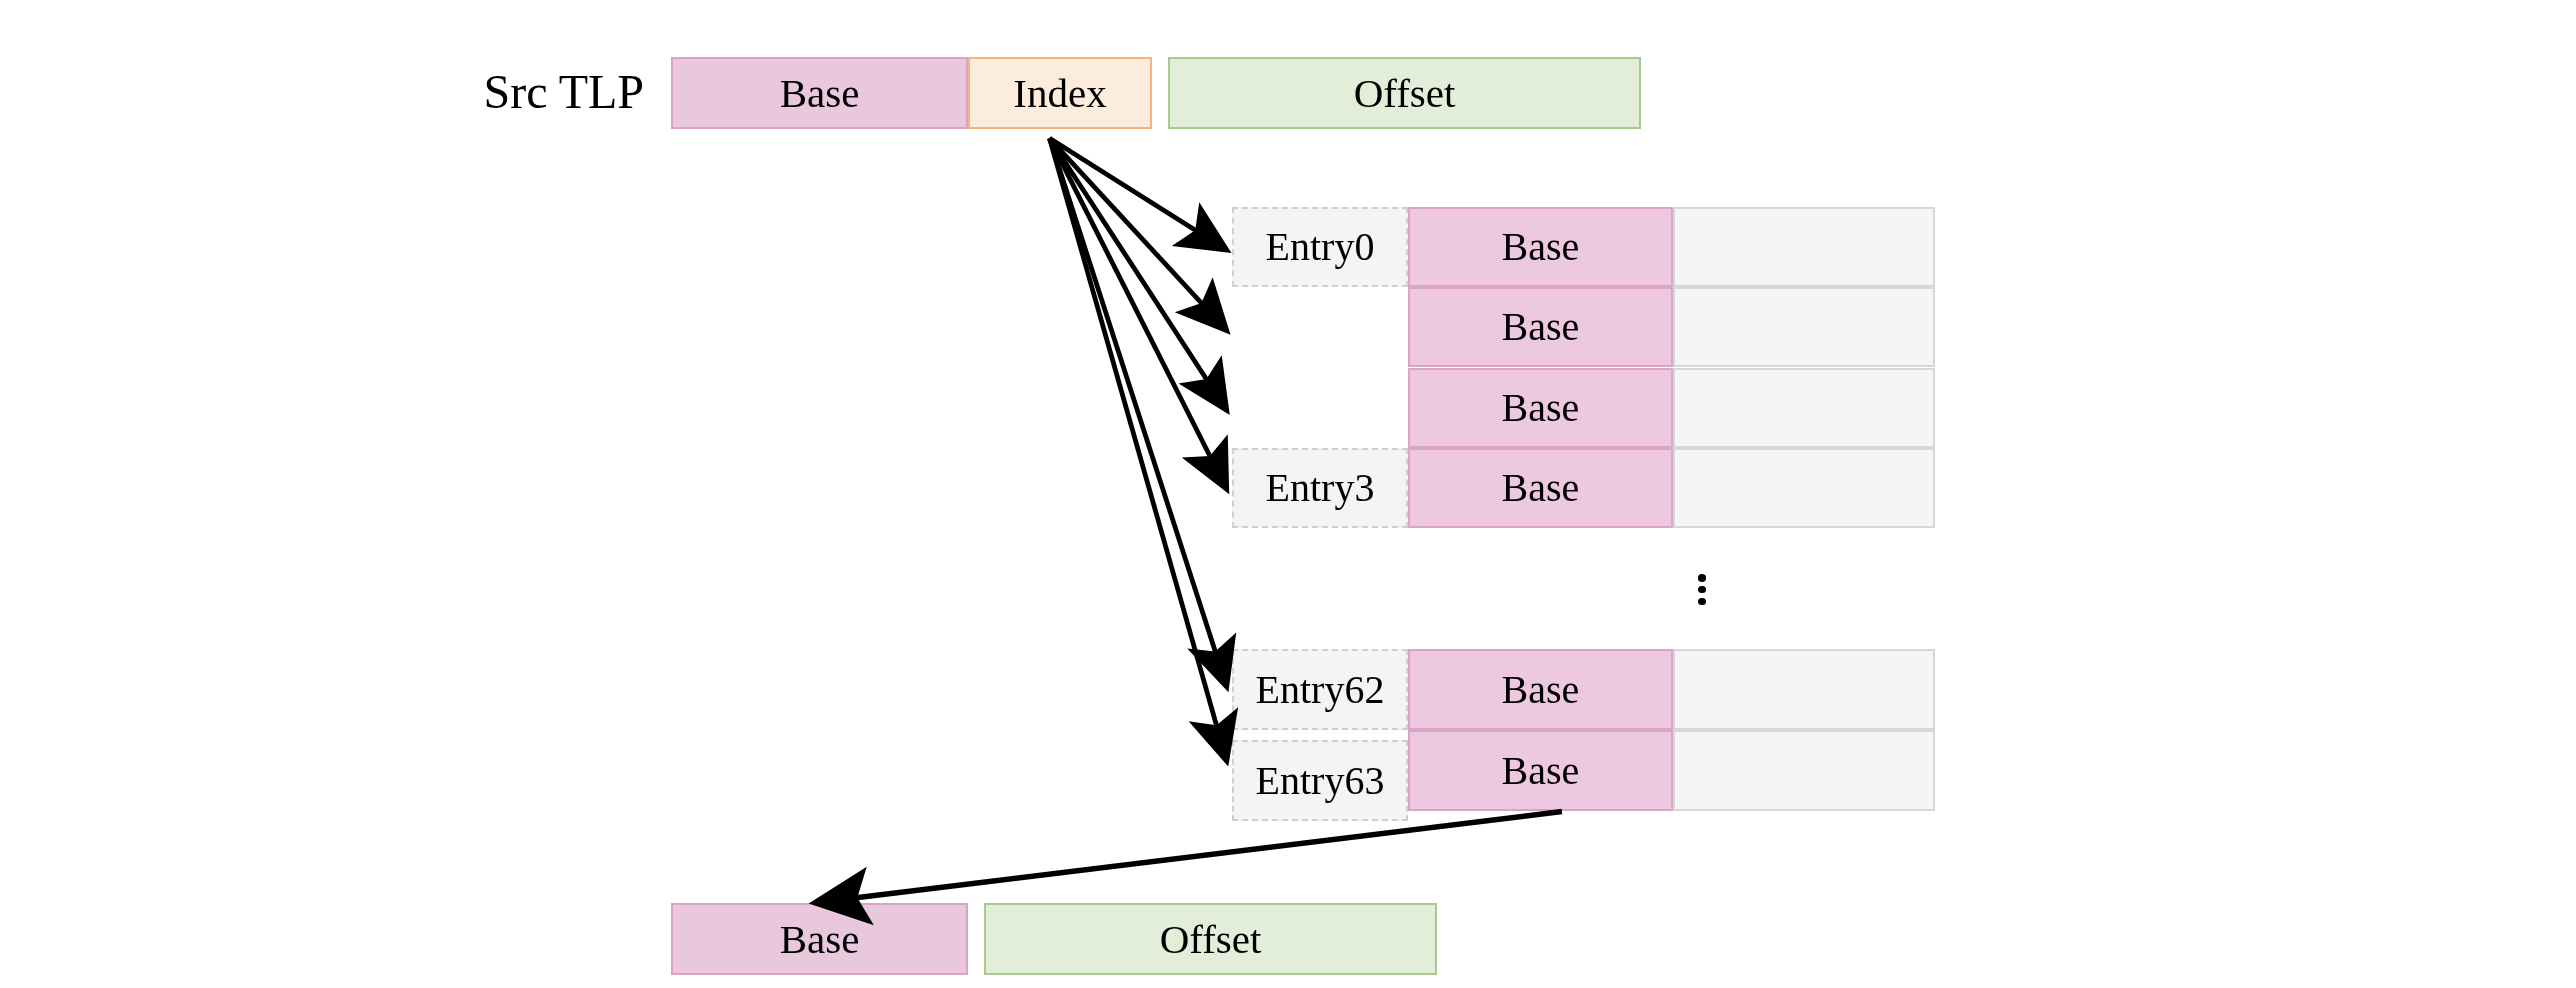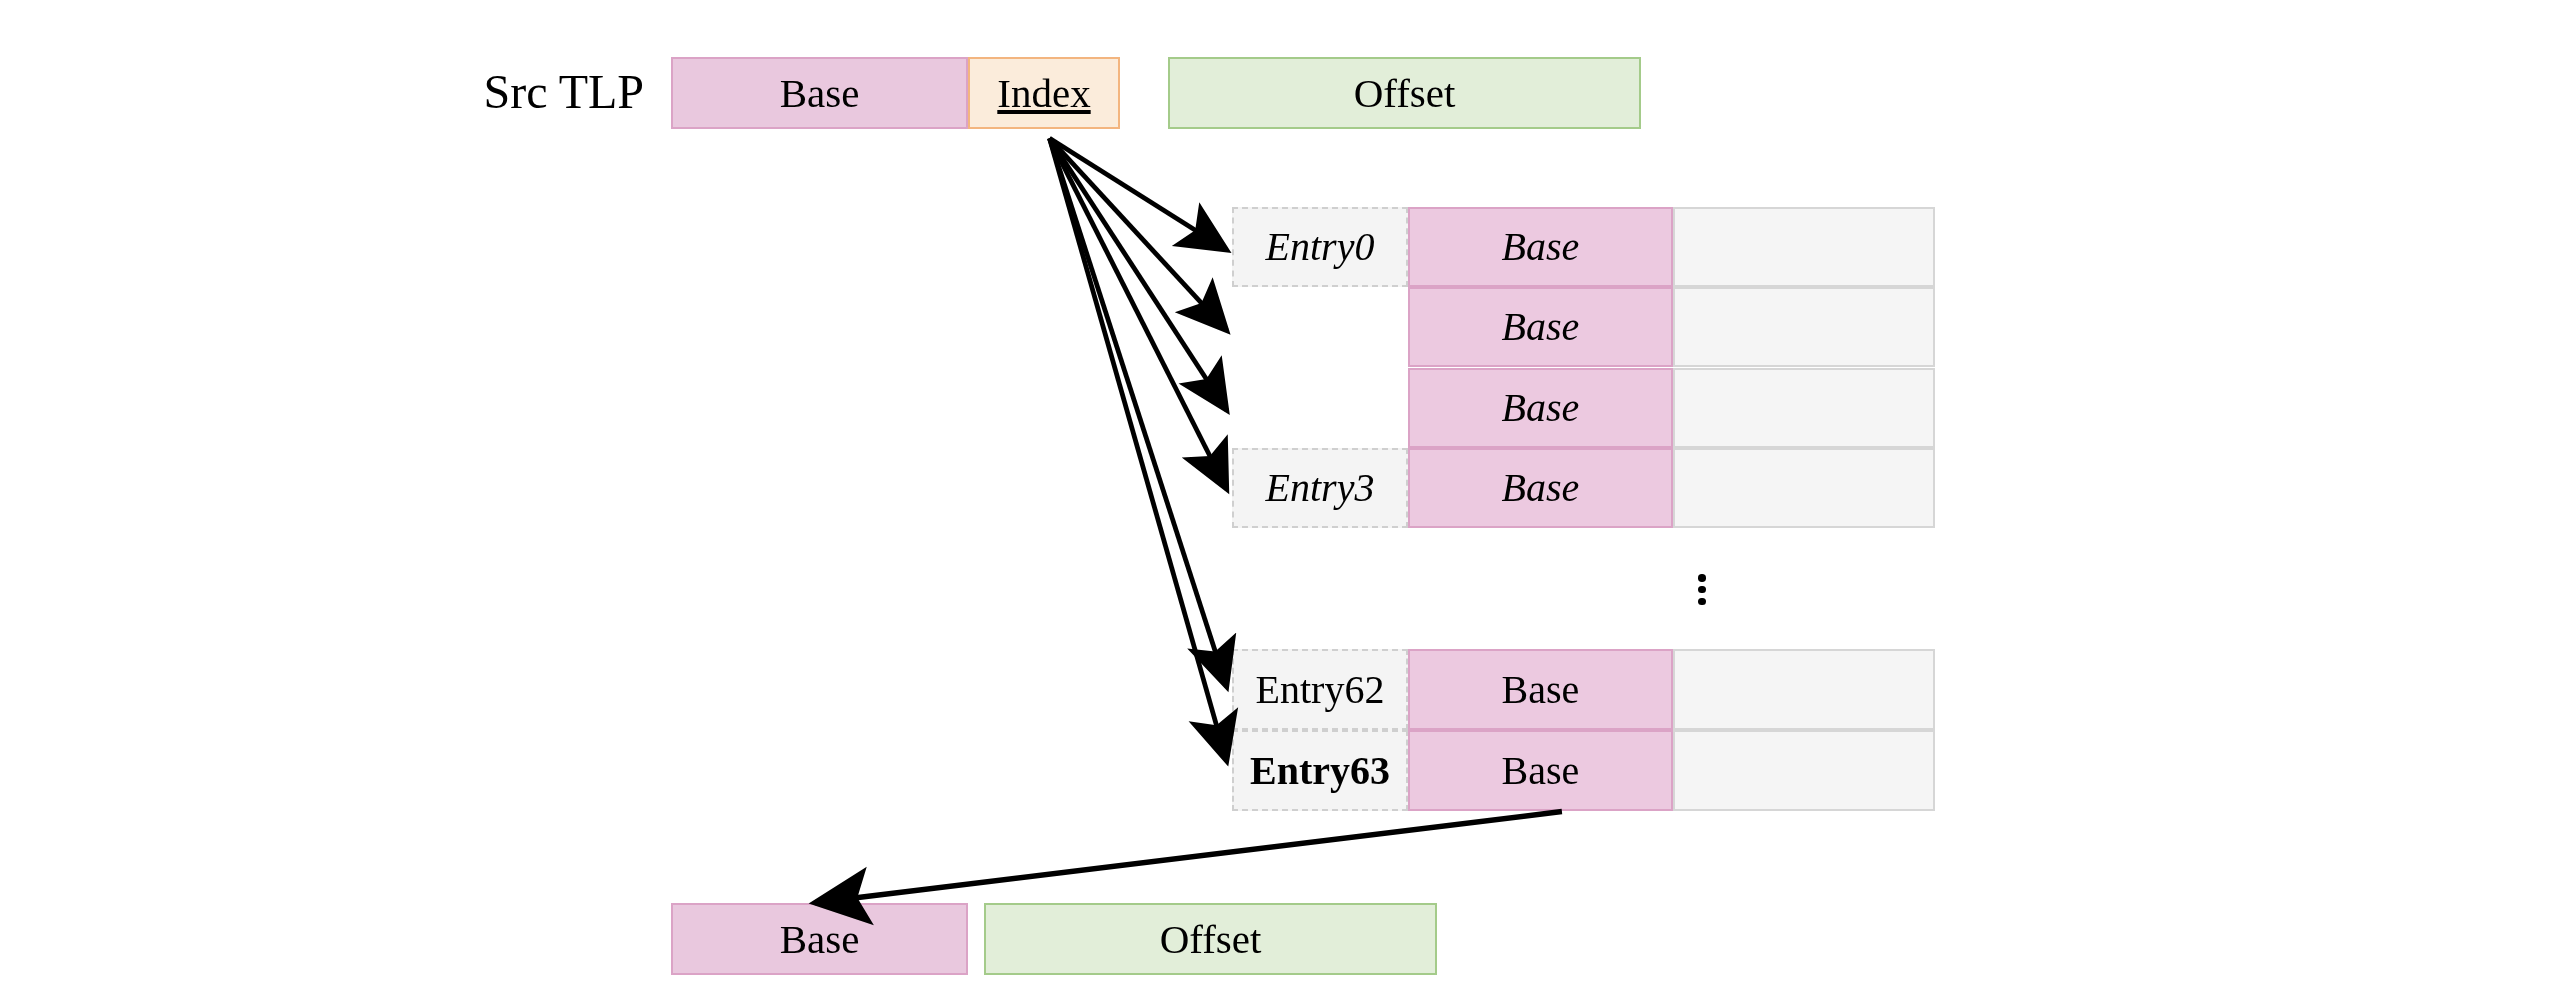--- a/index.html
+++ b/index.html
@@ -118,25 +118,25 @@
 </head>
 <body>
 
 <div id="stage">
 
 
   <div class="abs row-label" style="left:409px; top:58px; width:235px; height:68px;">Src TLP</div>
 
   <div class="abs field base" style="left:671px; top:57px; width:297px; height:72px;">Base</div>
 
-  <div class="abs field index" style="left:968px; top:57px; width:152px; height:72px;text-decoration:underline;">Index</div>
+  <div class="abs field index" style="left:968px; top:57px; width:184px; height:72px;">Index</div>
 
   <div class="abs field offset" style="left:1152px; top:57px; width:473px; height:72px;">Offset</div>
 
-  <div class="abs tbl" style="left:1232px; top:207px; width:703px; height:322px;font-style:italic;">
+  <div class="abs tbl" style="left:1232px; top:207px; width:703px; height:322px;">
 
     <div class="abs cell cell-entry" style="left:0px;   top:0px;   width:176px; height:80px;">Entry0</div>
     <div class="abs cell cell-base" style="left:176px; top:0px;   width:265px; height:80px;">Base</div>
     <div class="abs cell cell-blank" style="left:441px; top:0px;   width:262px; height:80px;"></div>
 
     <div class="abs cell cell-base" style="left:176px; top:80px; width:265px; height:80px;">Base</div>
     <div class="abs cell cell-blank" style="left:441px; top:80px; width:262px; height:80px;"></div>
 
     <div class="abs cell cell-base" style="left:176px; top:161px; width:265px; height:80px;">Base</div>
     <div class="abs cell cell-blank" style="left:441px; top:161px; width:262px; height:80px;"></div>
@@ -151,21 +151,21 @@
     <i></i>
     <i></i>
   </div>
 
   <div class="abs tbl" style="left:1232px; top:649px; width:703px; height:188px;">
 
     <div class="abs cell cell-entry" style="left:0px;   top:0px;   width:176px; height:81px;">Entry62</div>
     <div class="abs cell cell-base" style="left:176px; top:0px;   width:265px; height:81px;">Base</div>
     <div class="abs cell cell-blank" style="left:441px; top:0px;   width:262px; height:81px;"></div>
 
-    <div class="abs cell cell-entry" style="left:0px;   top:81px; width:176px; height:81px;font-weight:bold;">Entry63</div>
+    <div class="abs cell cell-entry" style="left:0px;   top:91px; width:176px; height:81px;">Entry63</div>
     <div class="abs cell cell-base" style="left:176px; top:81px; width:265px; height:81px;">Base</div>
     <div class="abs cell cell-blank" style="left:441px; top:81px; width:262px; height:81px;"></div>
   </div>
 
 
   <div class="abs field base" style="left:671px; top:903px; width:297px; height:72px;">Base</div>
 
   <div class="abs field offset" style="left:968px; top:903px; width:453px; height:72px;">Offset</div>
 
   <svg class="arrows" viewBox="0 0 3780 1450" xmlns="http://www.w3.org/2000/svg">

